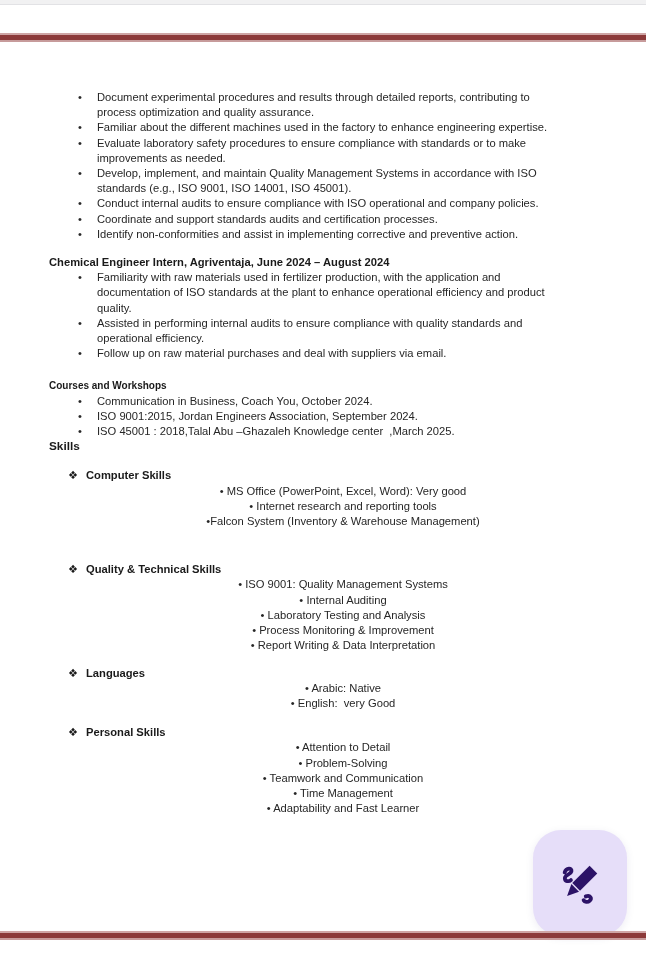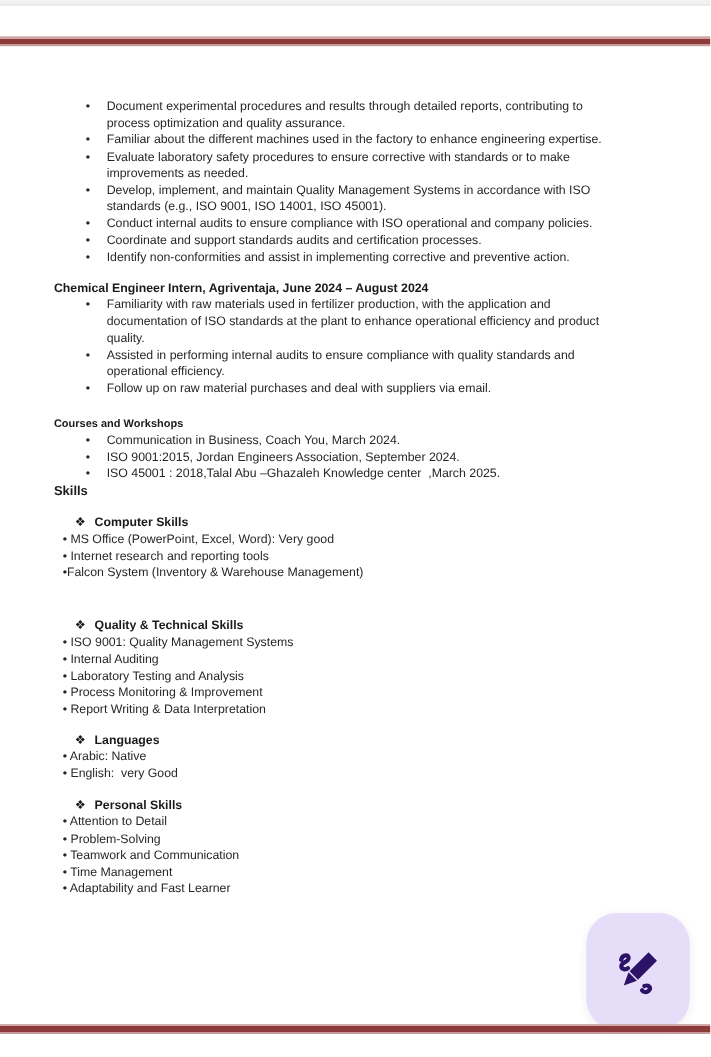--- a/index.html
+++ b/index.html
@@ -24,21 +24,21 @@
   ul.blist li{display:flex;align-items:flex-start;}
   ul.blist .dot{flex:0 0 19px;margin-left:29px;color:#262626;}
 
   .h-bold{font-weight:bold;color:#1a1a1a;white-space:pre-wrap;}
   .job-heading{margin-top:13px;}
   .sec-heading{margin-top:17px;font-size:10px;}
   .skills-heading{font-size:11.8px;}
 
   .skill-group .g-head{display:flex;margin-left:19px;font-weight:bold;color:#1a1a1a;}
   .skill-group .g-marker{flex:0 0 18px;}
-  .skill-group ul{list-style:none;margin:0;padding:0;}
+  .skill-group ul{list-style:none;margin:0;padding:0;text-align:center;}
   .skill-group li{margin-left:8px;white-space:pre-wrap;}
   .g1{margin-top:14px;}
   .g2{margin-top:33px;}
   .g3{margin-top:12px;}
   .g4{margin-top:14px;}
 
   
   .fab{position:absolute;right:19px;top:830px;width:94px;height:106px;border-radius:28px;
        background:#e6def9;border:none;display:flex;align-items:center;justify-content:center;
        cursor:pointer;z-index:5;box-shadow:0 2px 8px rgba(40,20,100,0.08);}
@@ -59,21 +59,21 @@
           <span class="dot">•</span>
           <span class="txt">Document experimental procedures and results through detailed reports, contributing to
 process optimization and quality assurance.</span>
         </li>
       <li>
           <span class="dot">•</span>
           <span class="txt">Familiar about the different machines used in the factory to enhance engineering expertise.</span>
         </li>
       <li>
           <span class="dot">•</span>
-          <span class="txt">Evaluate laboratory safety procedures to ensure corrective with standards or to make
+          <span class="txt">Evaluate laboratory safety procedures to ensure compliance with standards or to make
 improvements as needed.</span>
         </li>
       <li>
           <span class="dot">•</span>
           <span class="txt">Develop, implement, and maintain Quality Management Systems in accordance with ISO
 standards (e.g., ISO 9001, ISO 14001, ISO 45001).</span>
         </li>
       <li>
           <span class="dot">•</span>
           <span class="txt">Conduct internal audits to ensure compliance with ISO operational and company policies.</span>
@@ -106,21 +106,21 @@
           <span class="dot">•</span>
           <span class="txt">Follow up on raw material purchases and deal with suppliers via email.</span>
         </li>
     </ul>
 
     <div class="h-bold sec-heading">Courses and Workshops</div>
 
     <ul class="blist">
       <li>
           <span class="dot">•</span>
-          <span class="txt">Communication in Business, Coach You, March 2024.</span>
+          <span class="txt">Communication in Business, Coach You, October 2024.</span>
         </li>
       <li>
           <span class="dot">•</span>
           <span class="txt">ISO 9001:2015, Jordan Engineers Association, September 2024.</span>
         </li>
       <li>
           <span class="dot">•</span>
           <span class="txt">ISO 45001 : 2018,Talal Abu –Ghazaleh Knowledge center  ,March 2025.</span>
         </li>
     </ul>

